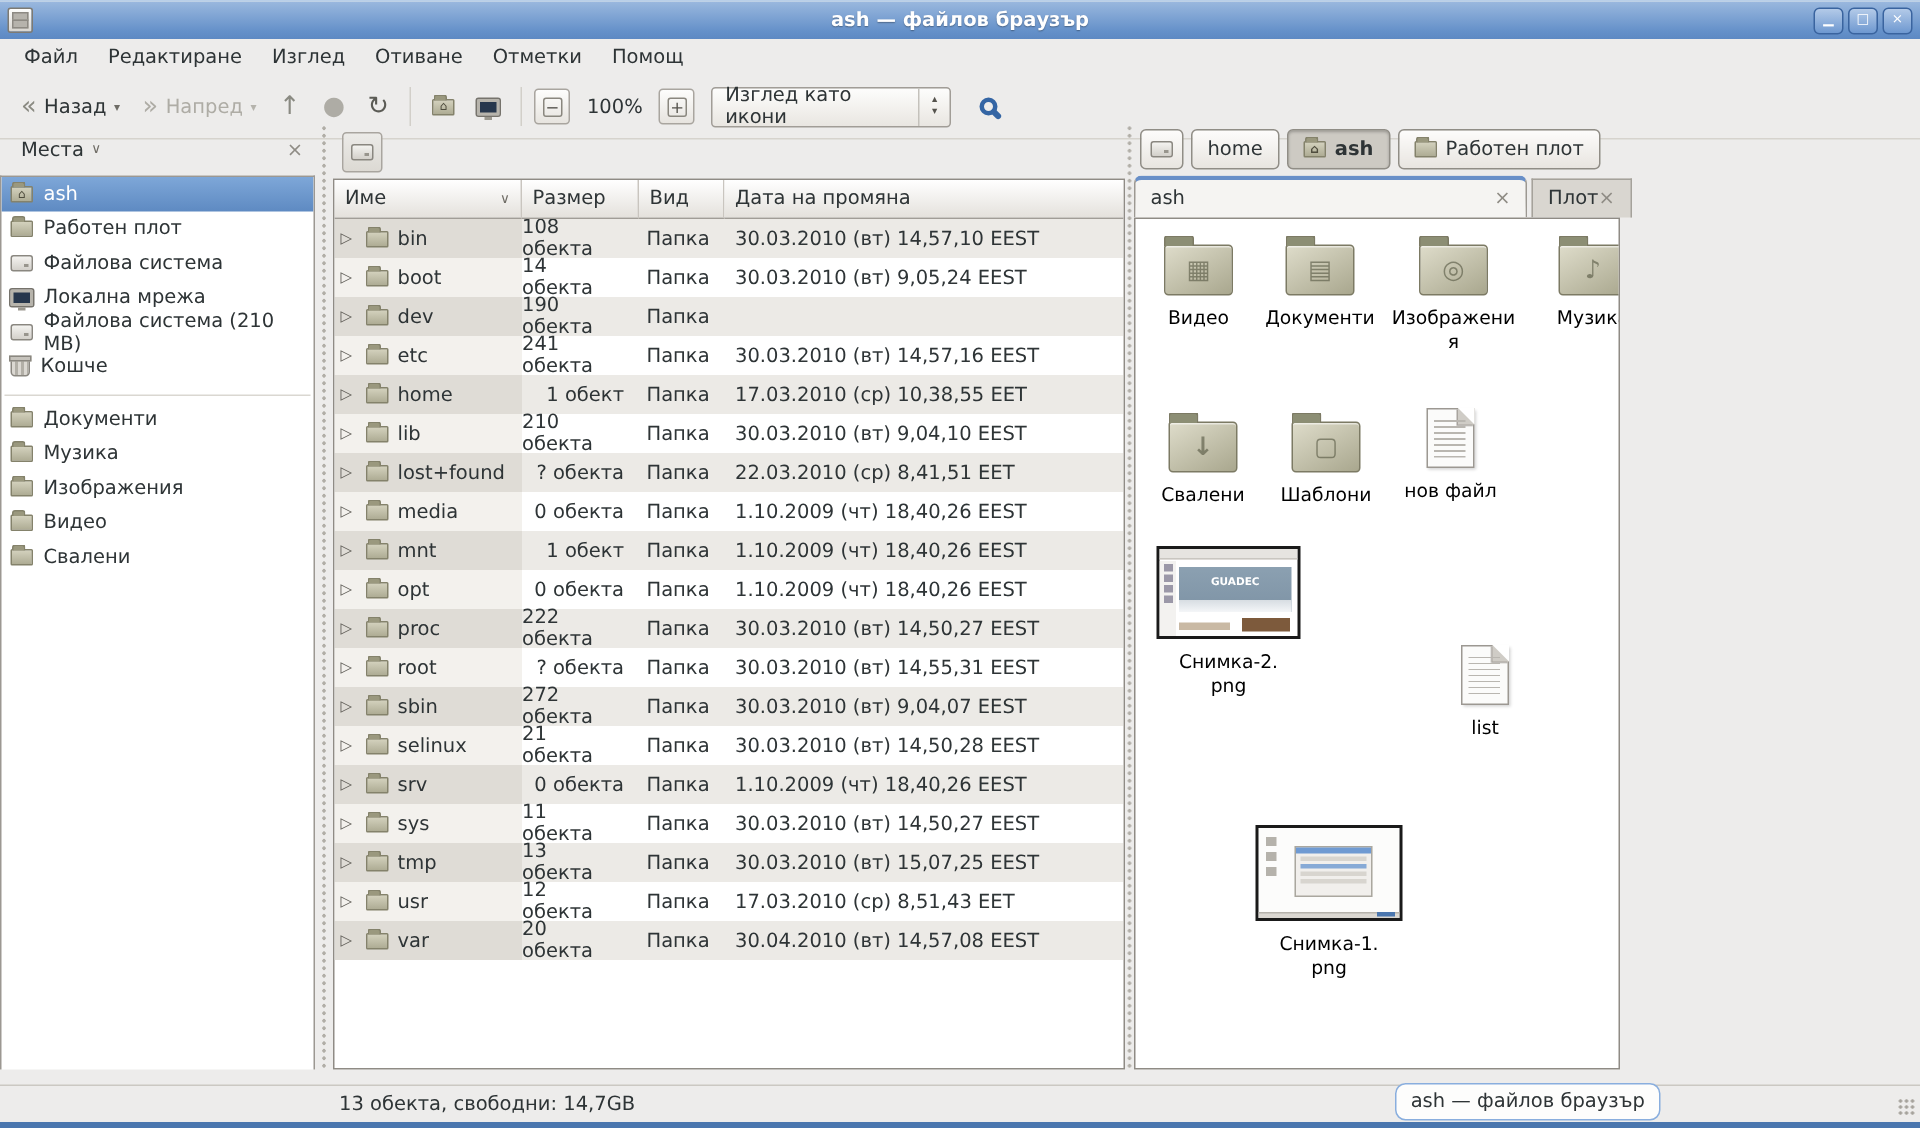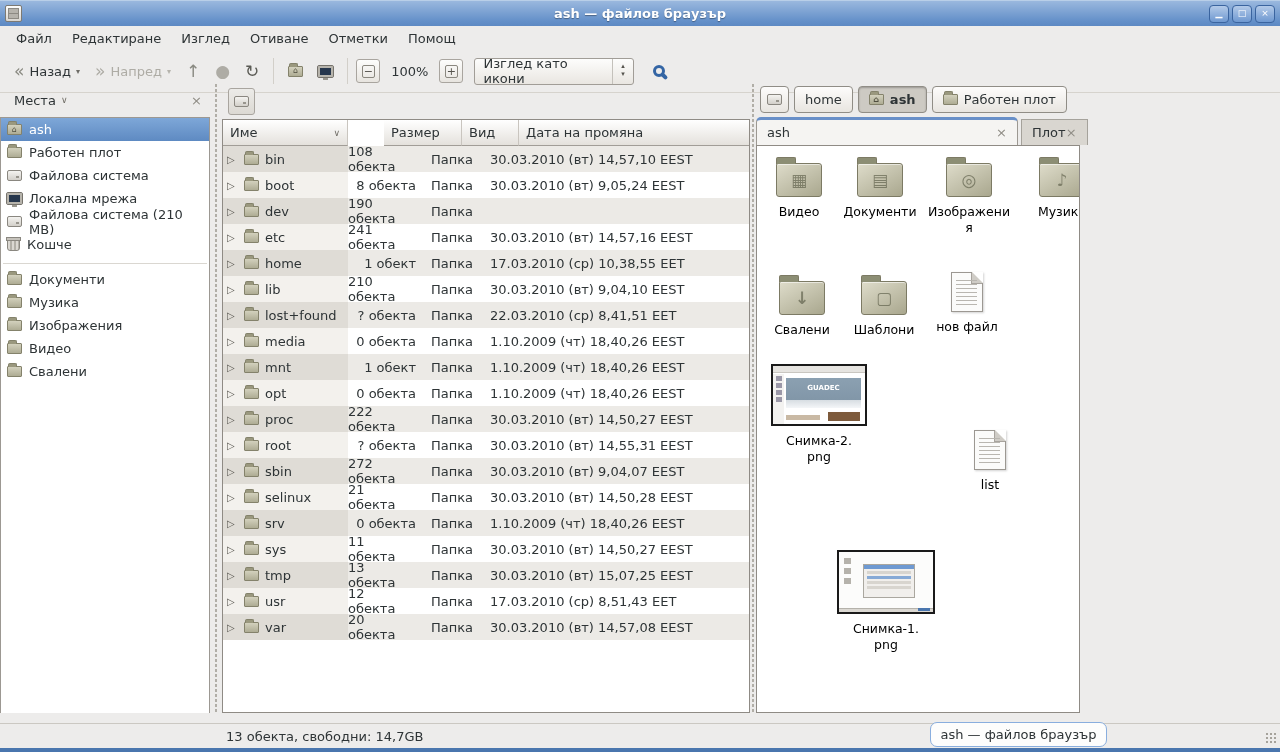--- a/index.html
+++ b/index.html
@@ -74,21 +74,21 @@
   
   #treepane { width:528px; display:flex; flex-direction:column; }
   #tree-topbar { height:36px; flex:none; display:flex; align-items:center; padding-left:6px; }
   #tree-root-btn { width:27px; height:27px; border:1px solid #a9a59f; border-radius:3px; background:linear-gradient(#ecebe8,#dcd9d3);
     display:flex; align-items:center; justify-content:center; }
   #tree-frame { flex:1; border:1px solid #8f8b85; background:#fff; display:flex; flex-direction:column; overflow:hidden; }
   .thead { display:flex; height:26px; flex:none; }
   .th { background:linear-gradient(#ffffff,#e4e1dc); border-right:1px solid #c9c5bf; border-bottom:1px solid #a19d97;
     display:flex; align-items:center; padding:0 7px; }
   .sort-ind { margin-left:auto; font-size:9px; color:#6e6b64; }
-  .c1 { width:125px; flex:none; } .c2 { width:78px; flex:none;margin-left:36px; } .c3 { width:57px; flex:none; } .c4 { flex:1; border-right:none; }
+  .c1 { width:125px; flex:none; } .c2 { width:78px; flex:none; } .c3 { width:57px; flex:none; } .c4 { flex:1; border-right:none; }
   #tree-body { flex:1; overflow:hidden; }
   .trow { display:flex; height:26px; align-items:stretch; }
   .trow:nth-of-type(odd)  { background:#eceae6; }
   .trow:nth-of-type(even) { background:#ffffff; }
   .trow:nth-of-type(odd)  .c-name { background:#dfdcd6; }
   .trow:nth-of-type(even) .c-name { background:#f3f1ed; }
   .cell { display:flex; align-items:center; }
   .c-name { width:125px; flex:none; gap:6px; padding-left:4px; }
   .c-size { width:78px; flex:none; justify-content:flex-end; padding-right:10px; }
   .c-type { width:57px; flex:none; padding-left:5px; }
@@ -325,21 +325,21 @@
               <div class="cell c-type">Папка</div>
               <div class="cell c-date">30.03.2010 (вт) 14,57,10 EEST</div>
             </div>
 
             <div class="trow">
               <div class="cell c-name">
                 <span class="expander">▷</span>
                 <span class="mf"></span>
                 <span>boot</span>
               </div>
-              <div class="cell c-size">8 обекта</div>
+              <div class="cell c-size">14 обекта</div>
               <div class="cell c-type">Папка</div>
               <div class="cell c-date">30.03.2010 (вт) 9,05,24 EEST</div>
             </div>
 
             <div class="trow">
               <div class="cell c-name">
                 <span class="expander">▷</span>
                 <span class="mf"></span>
                 <span>dev</span>
               </div>
@@ -513,21 +513,21 @@
             </div>
 
             <div class="trow">
               <div class="cell c-name">
                 <span class="expander">▷</span>
                 <span class="mf"></span>
                 <span>var</span>
               </div>
               <div class="cell c-size">20 обекта</div>
               <div class="cell c-type">Папка</div>
-              <div class="cell c-date">30.03.2010 (вт) 14,57,08 EEST</div>
+              <div class="cell c-date">30.04.2010 (вт) 14,57,08 EEST</div>
             </div>
           </div>
       </div>
     </div>
 
     <div class="vhandle thin"></div>
 
     <div id="rightpane">
       <div id="crumbs">
         <div class="crumb iconic">

